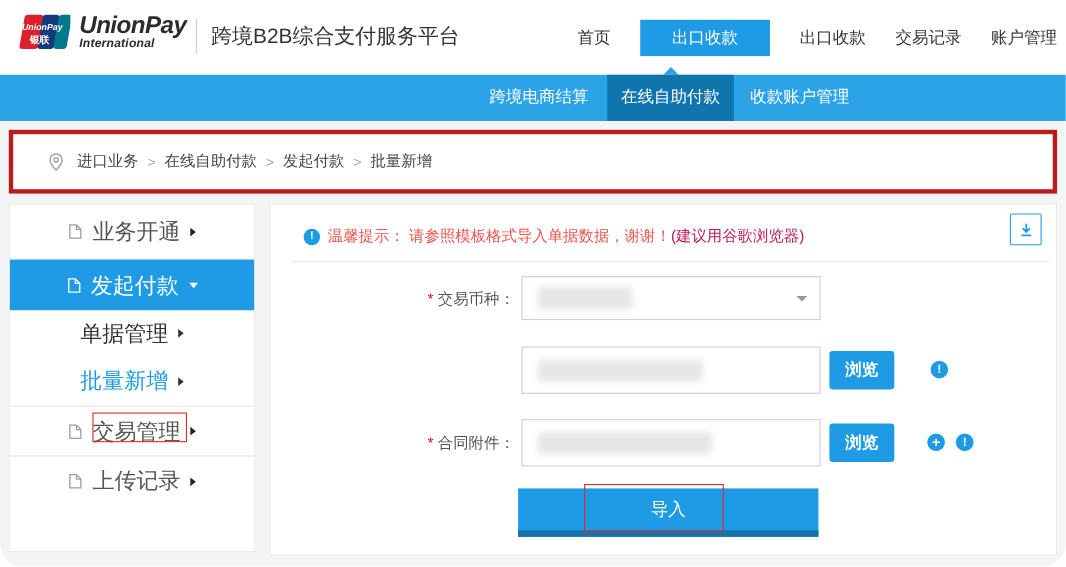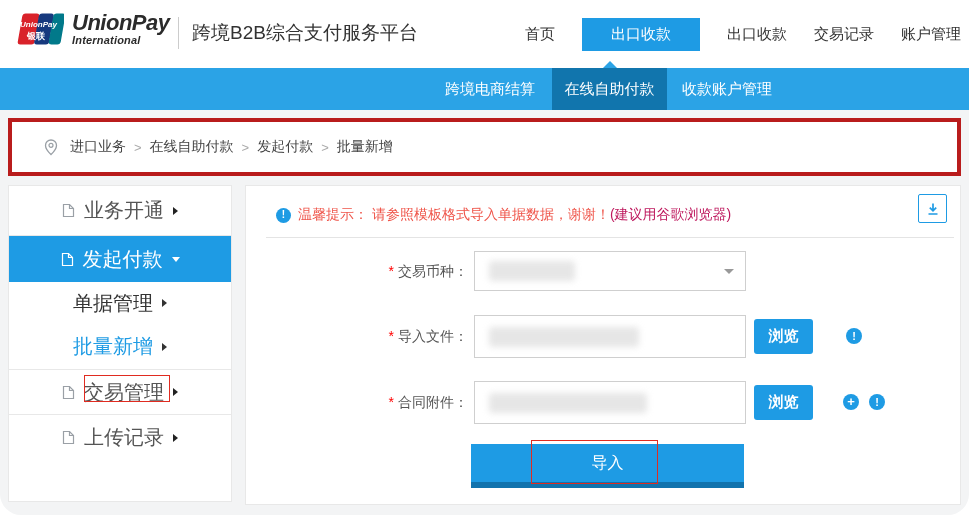--- a/index.html
+++ b/index.html
@@ -216,23 +216,20 @@
     <div class="tip-divider"></div>
 
     <div class="form-label lbl-1">
       <span class="req">*</span><span>交易币种：</span>
     </div>
     <div class="select-box">
       <div class="redact r1"></div>
       <div class="caret"></div>
     </div>
 
-    <div class="form-label lbl-2">
-      <span class="req">*</span><span>导入文件：</span>
-    </div>
     <div class="input-box inp-2">
       <div class="redact r2"></div>
     </div>
     <button class="browse-btn br-2">浏览</button>
     <span class="icon-circle icon-info ic-info-2"></span>
 
     <div class="form-label lbl-3">
       <span class="req">*</span><span>合同附件：</span>
     </div>
     <div class="input-box inp-3">

